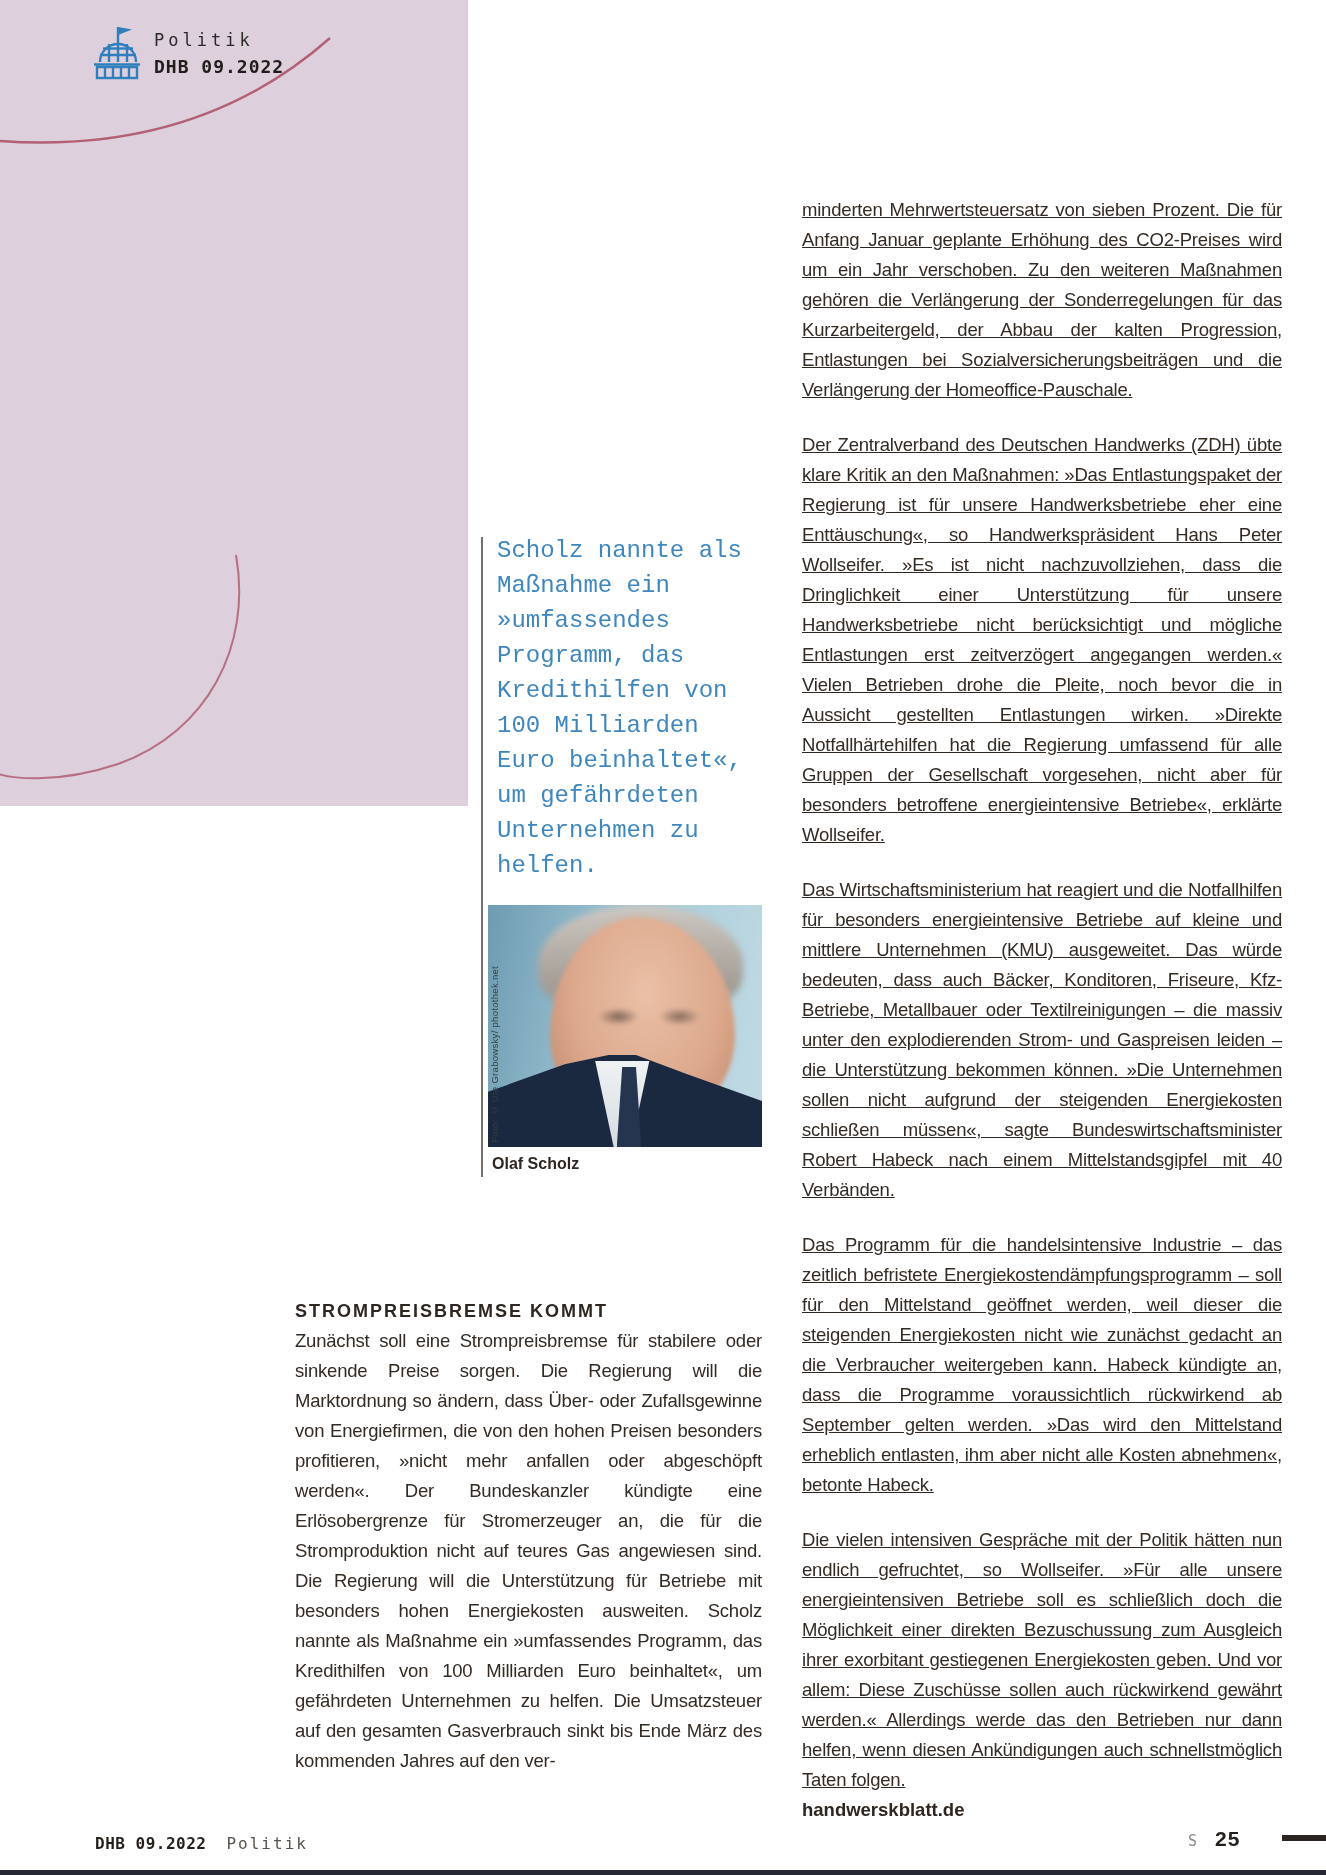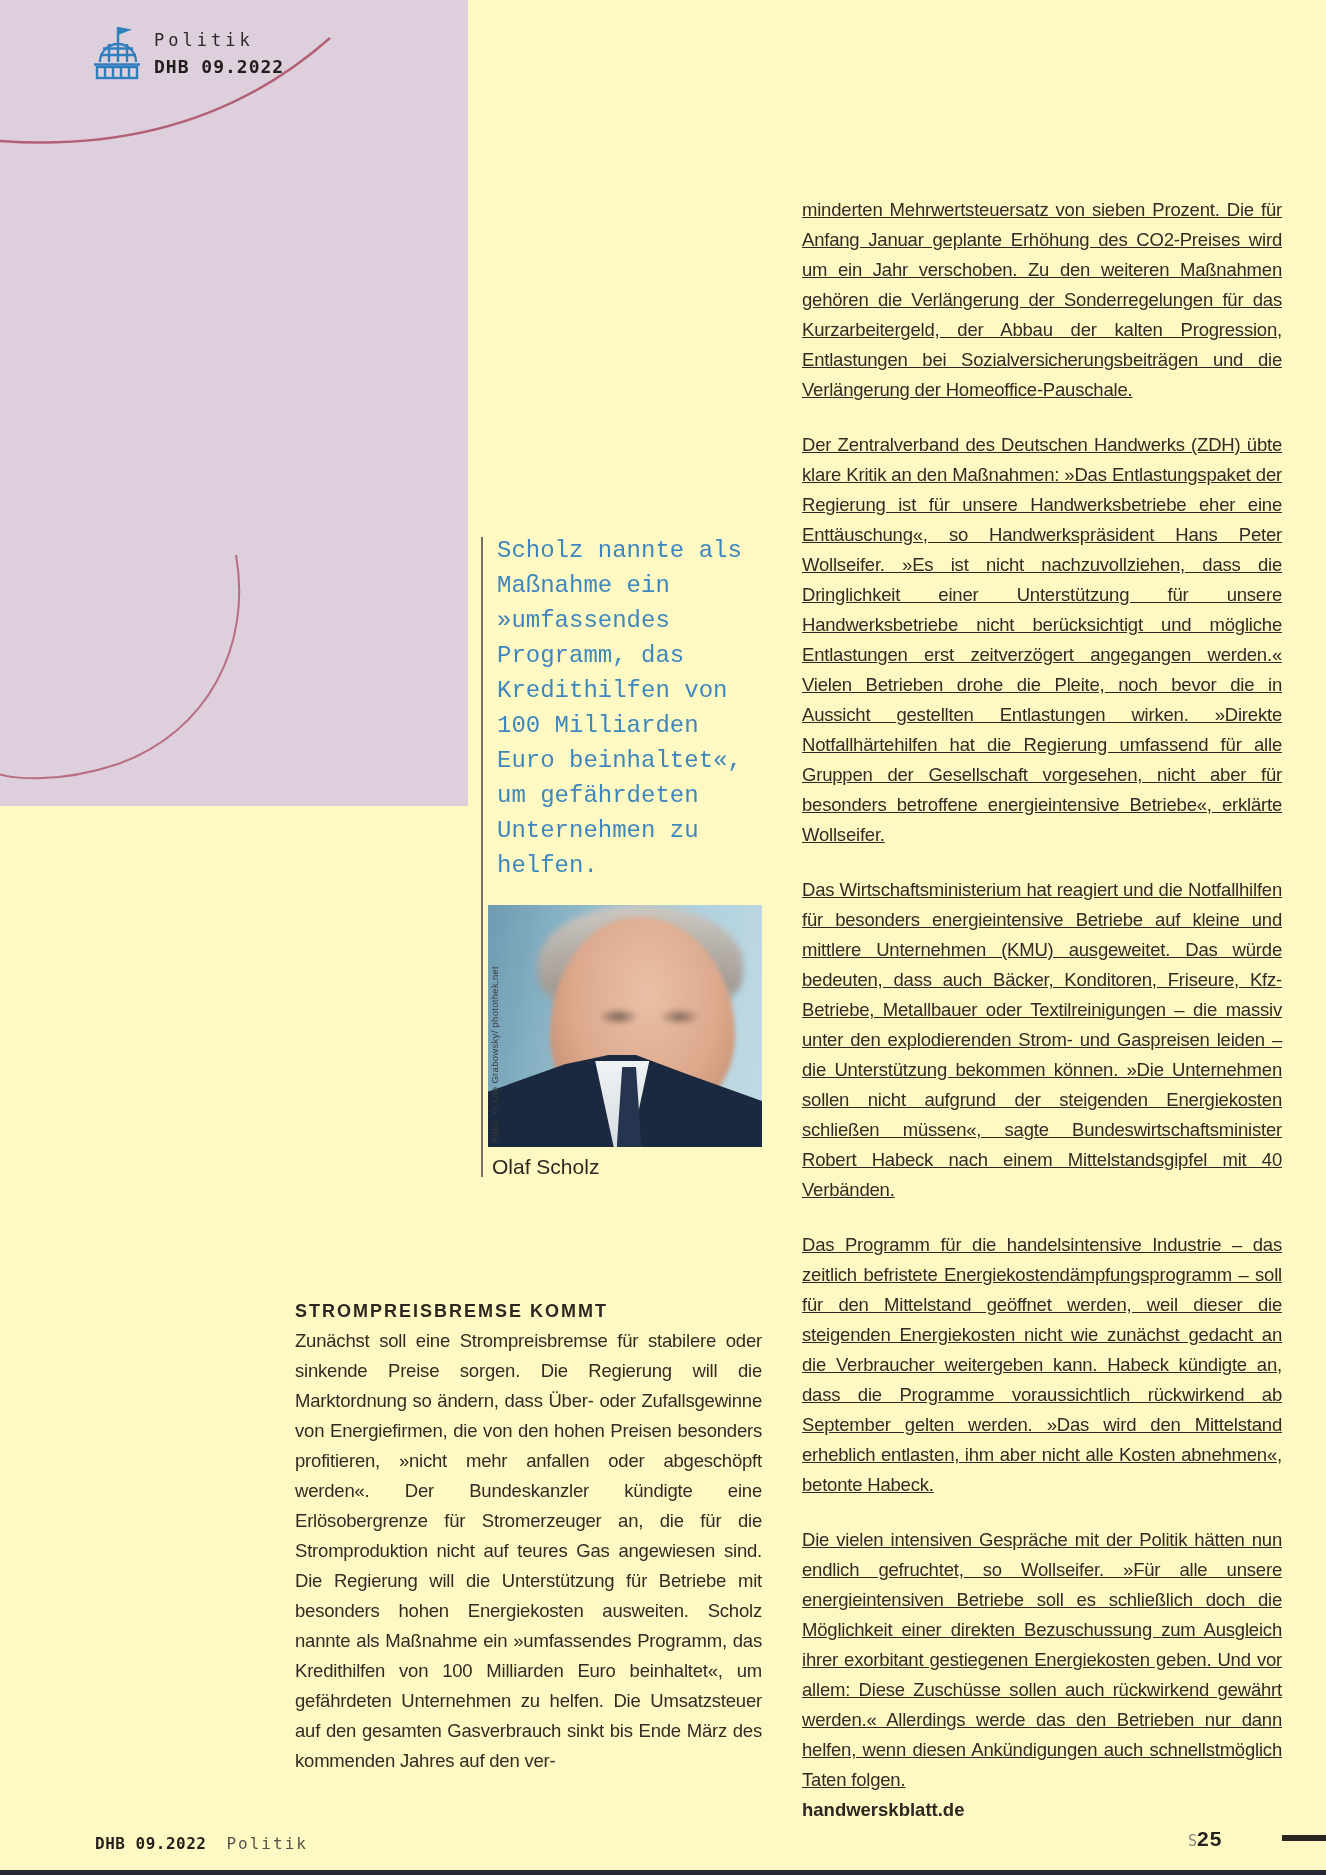--- a/index.html
+++ b/index.html
@@ -1,18 +1,18 @@
 <!DOCTYPE html>
 <html lang="de"><head>
 <meta charset="utf-8">
 <style>
   html,body{margin:0;padding:0;background:#e8e8e8;}
   .page{
     position:relative;width:1326px;height:1875px;margin:0 auto;
-    background:#fef9c3;overflow:hidden;
+    background:#ffffff;overflow:hidden;
     font-family:"Liberation Sans",sans-serif;color:#2e2620;
   }
   
   .top-rule{position:absolute;left:0;top:38px;width:62px;height:6px;background:#2b2420;}
   .footer-rule{position:absolute;right:0;top:1835px;width:44px;height:6px;background:#2b2420;}
   .bottom-bar{position:absolute;left:0;bottom:0;width:100%;height:5px;background:#262833;}
 
   
   .hero{
     position:absolute;left:0;top:0;width:468px;height:806px;overflow:hidden;
@@ -68,21 +68,21 @@
     clip-path:polygon(0 100%,0 40%,28% 10%,44% 0,54% 0,72% 20%,100% 50%,100% 100%);}
   .photo .shirt{position:absolute;left:36%;bottom:0;width:26%;height:86px;
     background:linear-gradient(#eff2f3,#d5dce1);clip-path:polygon(12% 0,88% 0,62% 100%,38% 100%);}
   .photo .tie{position:absolute;left:47%;bottom:0;width:9%;height:80px;background:#25354f;
     clip-path:polygon(22% 0,78% 0,100% 100%,0 100%);}
   .photo .credit{
     position:absolute;left:1px;bottom:4px;
     writing-mode:vertical-rl;transform:rotate(180deg);
     font-size:9.5px;letter-spacing:.3px;color:#3c3c3c;white-space:nowrap;
   }
-  .photo-caption{position:absolute;left:492px;top:1155px;font-size:21px;font-weight:normal;color:#2e2620;}
+  .photo-caption{position:absolute;left:492px;top:1155px;font-size:16px;font-weight:bold;color:#2e2620;}
 
   
   .article-heading{
     font-size:18px;font-weight:bold;letter-spacing:2px;color:#2e2620;
     margin:22px 0 0 0;line-height:30px;
   }
   .col-mid{position:absolute;left:295px;top:1288px;width:467px;}
   .col-mid .article-heading{margin-top:8px;}
   .col-right{position:absolute;left:802px;top:195px;width:480px;text-decoration:underline;}
   .body-para{
@@ -95,21 +95,21 @@
     text-decoration:none;display:inline-block;
   }
   
   .footer-left{position:absolute;left:95px;top:1834px;display:flex;align-items:baseline;}
   .footer-left .f-issue{font-family:"DejaVu Sans Mono",monospace;font-weight:bold;
     font-size:16px;letter-spacing:.5px;color:#241f1b;}
   .footer-left .f-section{font-family:"DejaVu Sans Mono",monospace;font-size:16px;
     letter-spacing:2px;color:#57524b;margin-left:20px;}
   .footer-right{position:absolute;left:1188px;top:1827px;display:flex;align-items:baseline;}
   .footer-right .f-s{font-family:"DejaVu Sans Mono",monospace;font-size:15px;color:#8d8880;}
-  .footer-right .f-num{font-size:21px;font-weight:bold;color:#221f1c;margin-left:0;letter-spacing:1px;}
+  .footer-right .f-num{font-size:21px;font-weight:bold;color:#221f1c;margin-left:18px;letter-spacing:1px;}
 </style>
 </head>
 <body>
 
 <div class="page">
 
   <div class="top-rule"></div>
 
   <div class="hero">
     <svg class="hero-curves" width="468" height="806" viewBox="0 0 468 806">

